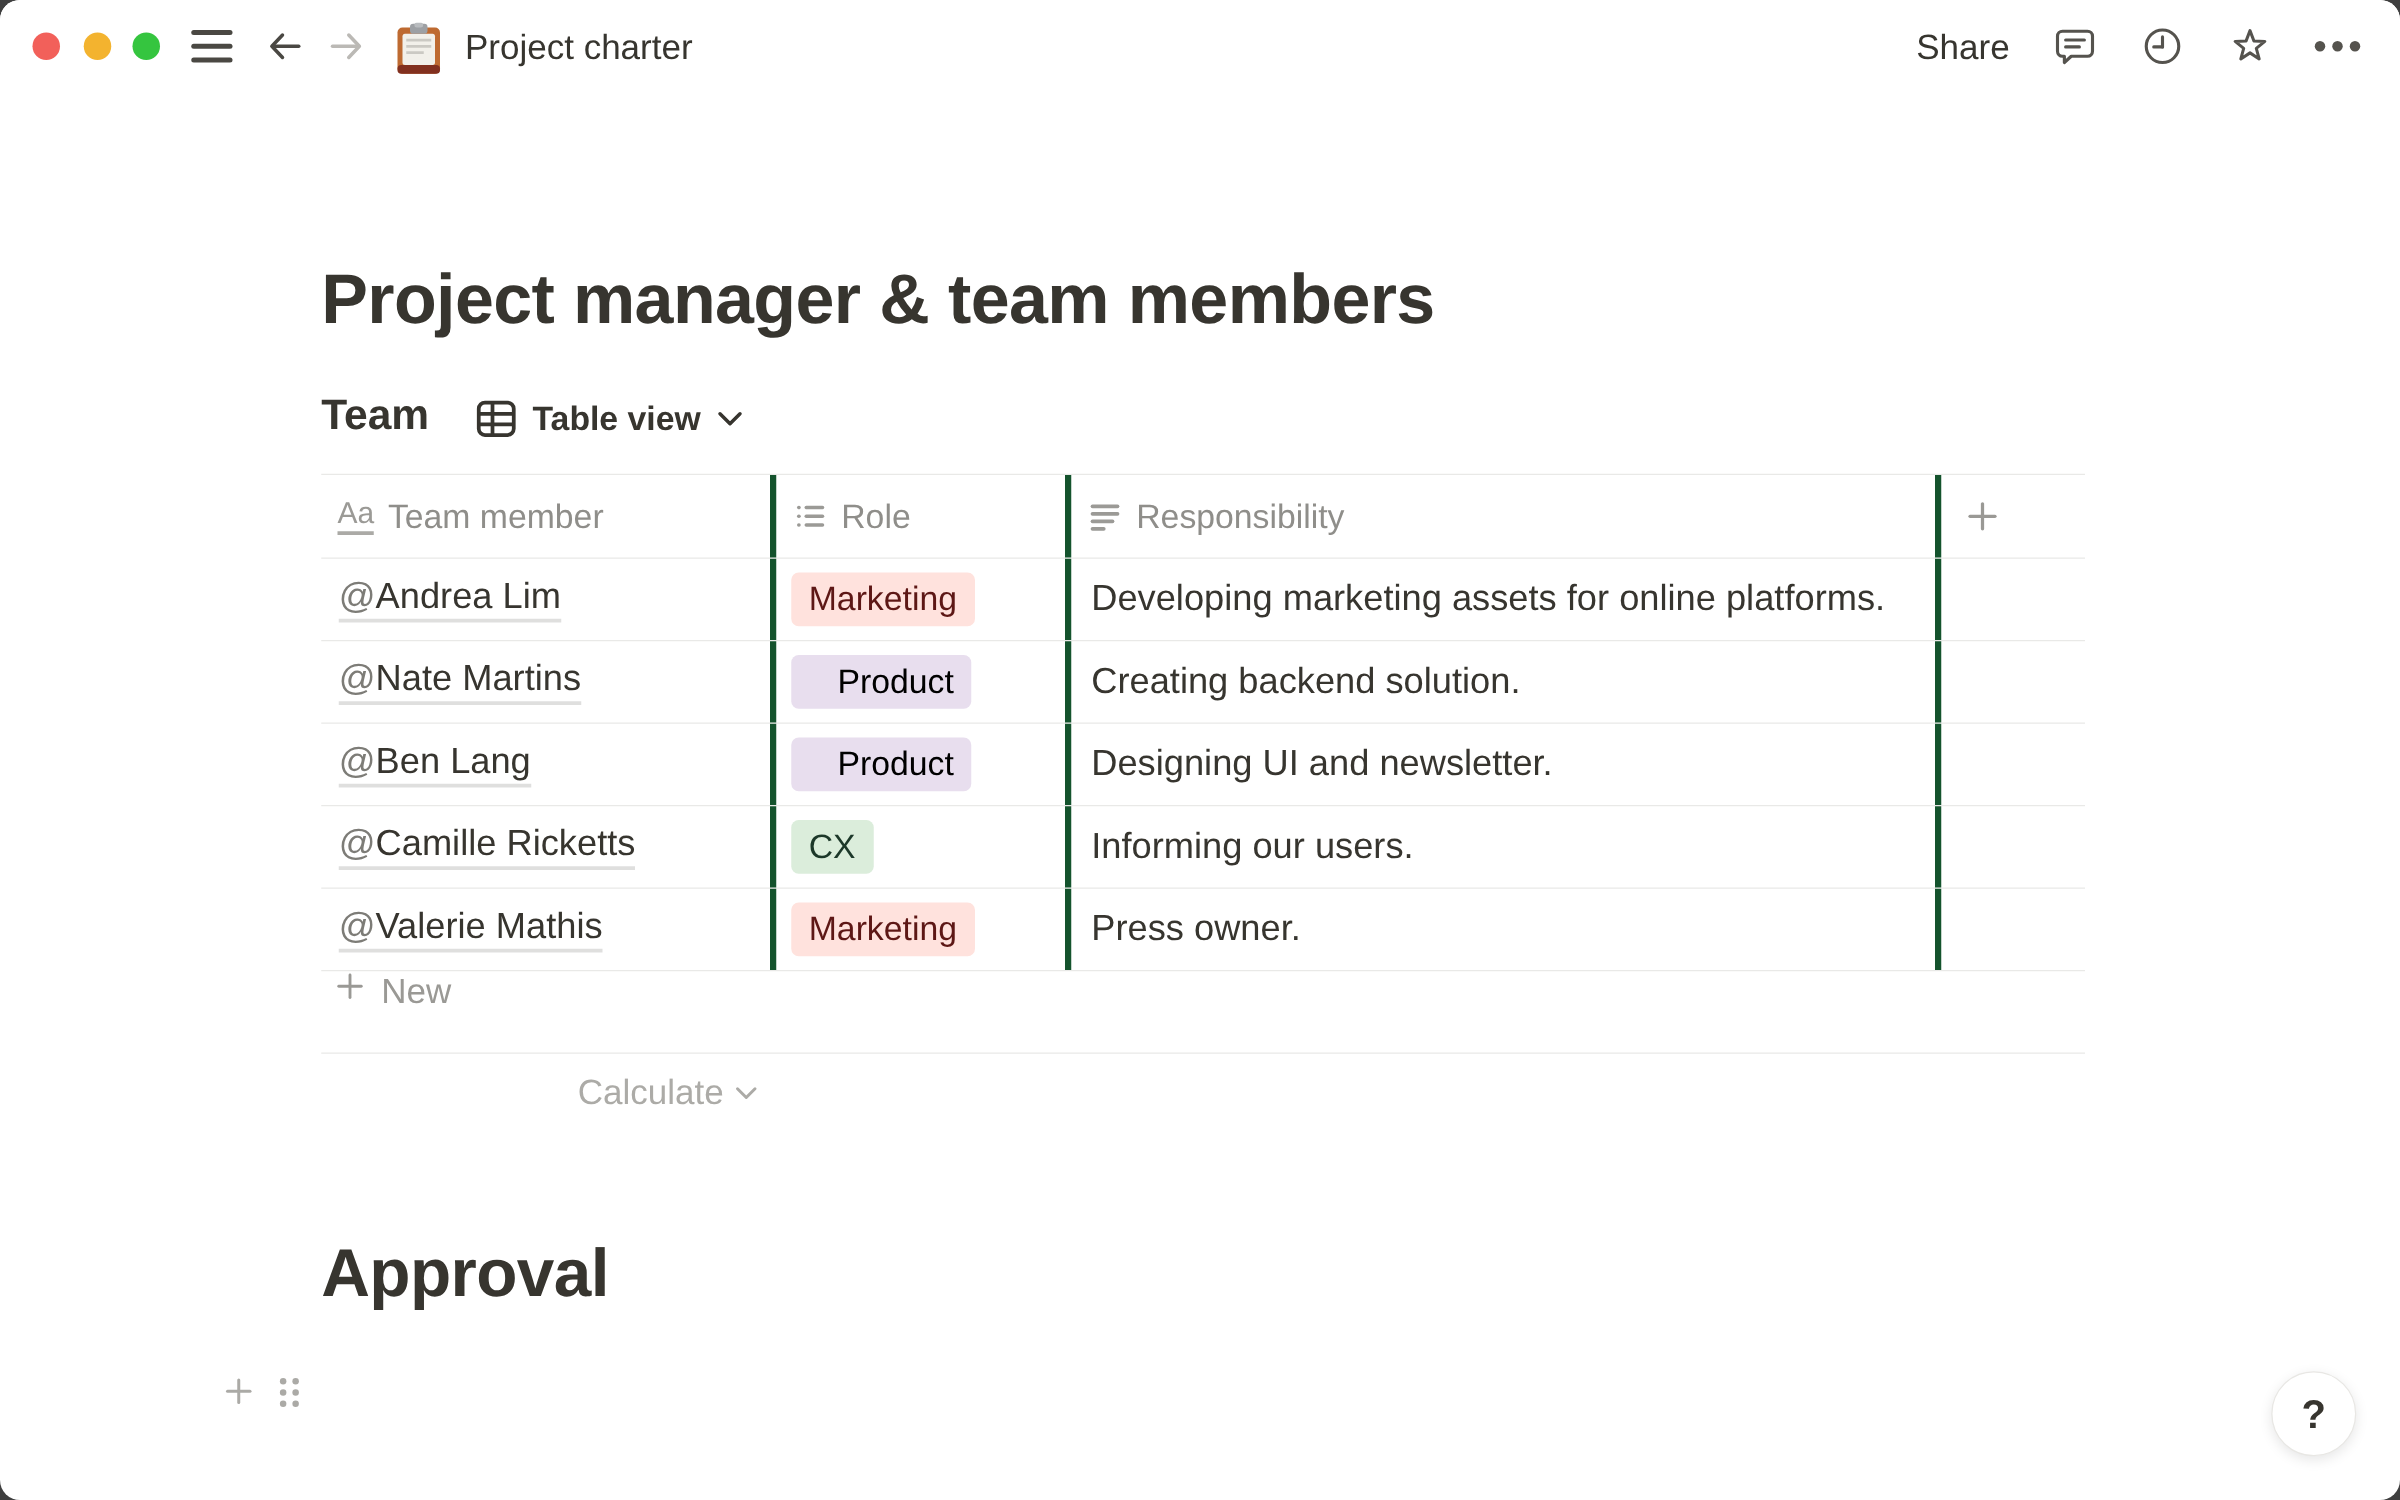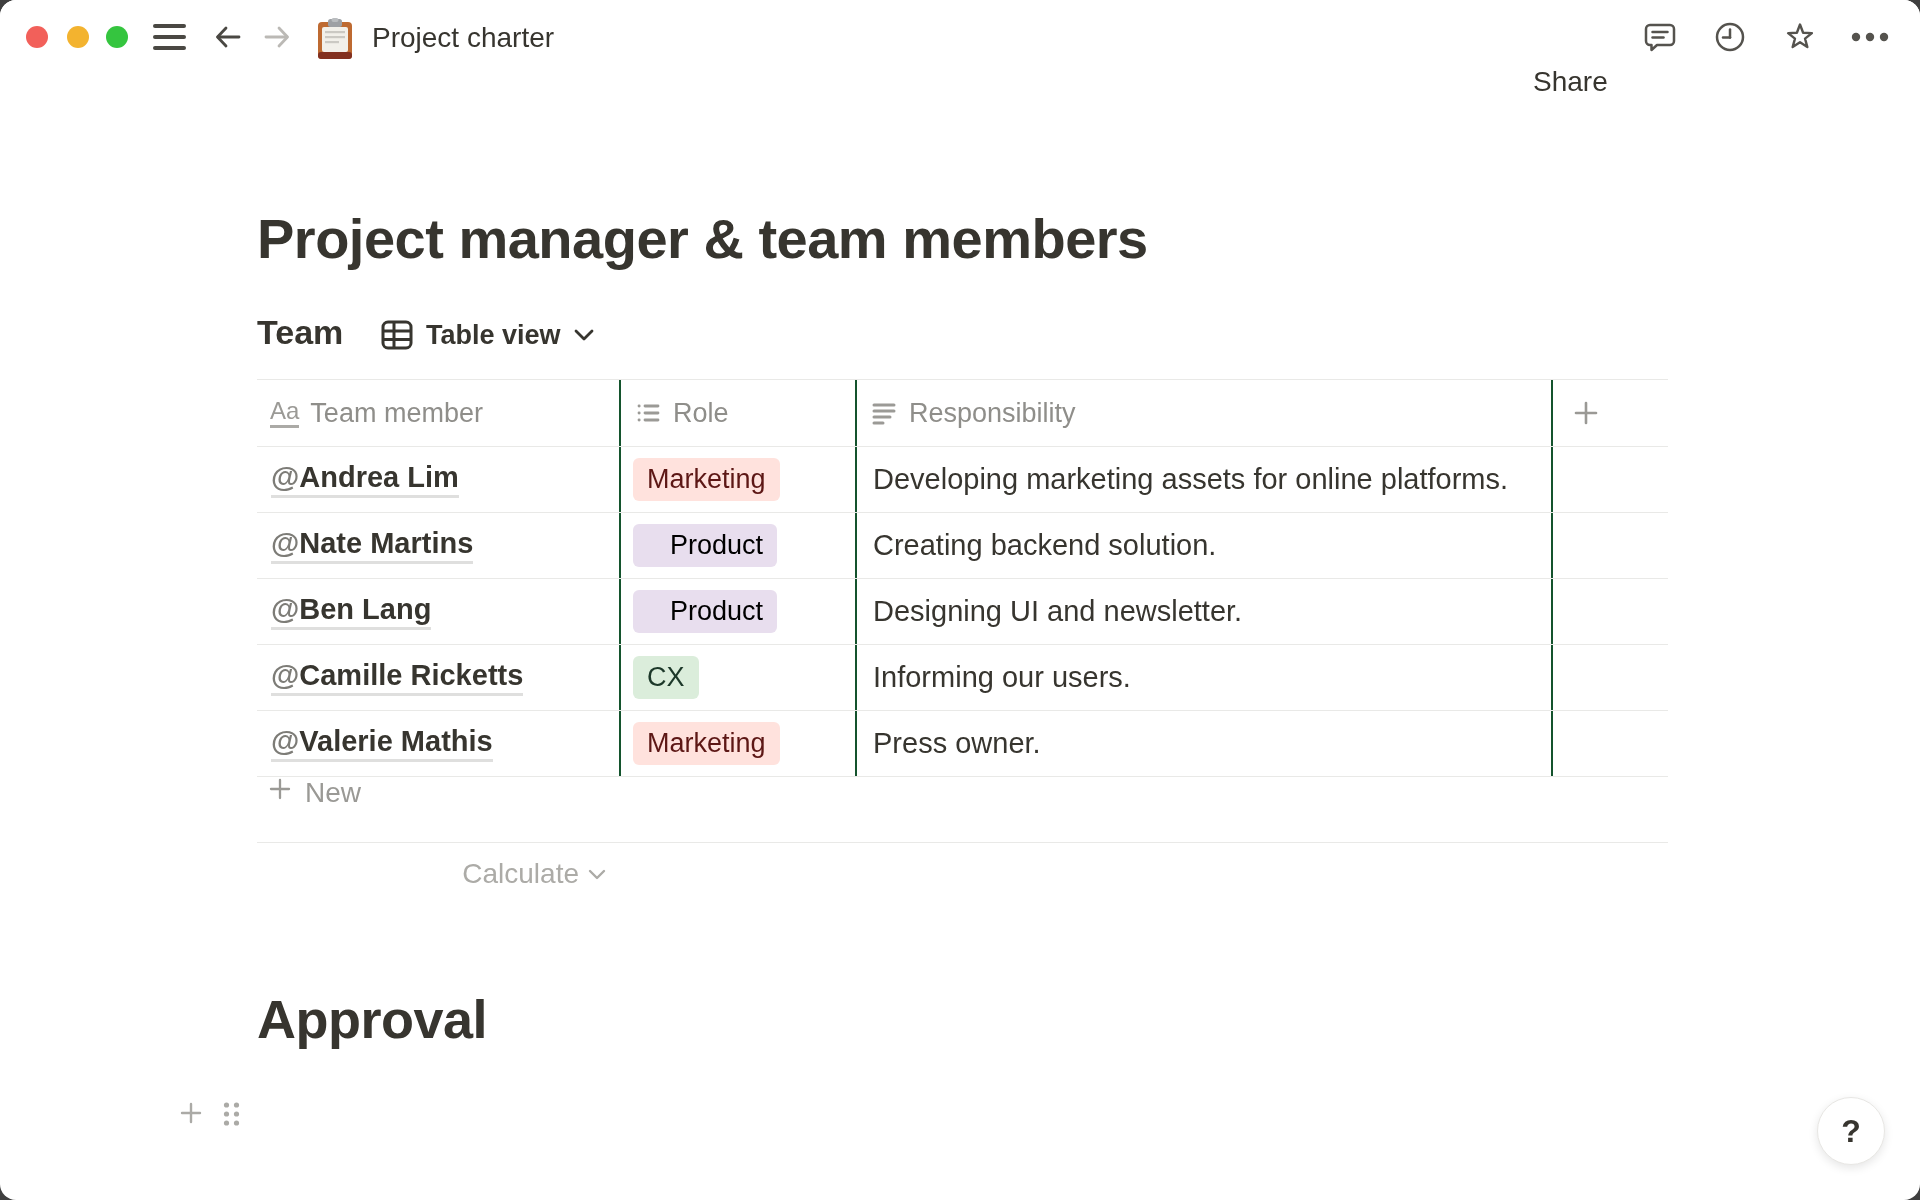--- a/index.html
+++ b/index.html
@@ -13,45 +13,45 @@
   .traffic { position:absolute; top:26px; width:22px; height:22px; border-radius:50%; }
   .t-red    { left:26px; background:#F2605A; }
   .t-yellow { left:67px; background:#F3B32F; }
   .t-green  { left:106px; background:#35C53F; }
   .hamburger { position:absolute; left:153px; top:24px; width:33px; height:28px; }
   .hamburger span { display:block; height:4px; border-radius:2px; background:#4A4843; margin-bottom:7px; }
   .nav-ic { position:absolute; top:21px; width:32px; height:32px; }
   .back-ic { left:212px; } .fwd-ic { left:261px; }
   .doc-emoji { position:absolute; left:317px; top:18px; width:36px; height:42px; }
   .tb-title { position:absolute; left:372px; top:22px; font-size:28px; color:#37352F; }
-  .share { position:absolute; left:1533px; top:22px; font-size:28px; color:#37352F; cursor:pointer;margin-top:44px; }
+  .share { position:absolute; left:1533px; top:22px; font-size:28px; color:#37352F; cursor:pointer; }
   .tb-icon { position:absolute; top:20px; width:34px; height:34px; cursor:pointer; }
   .ic-comment { left:1643px; } .ic-clock { left:1713px; } .ic-star { left:1783px; }
   .ic-more { left:1851px; top:28px; width:38px; height:18px; }
 
   
   .page-title { position:absolute; left:257px; top:206px; font-size:56px; font-weight:700;
                 letter-spacing:-0.5px; color:#37352F; }
   .team-head { position:absolute; left:257px; top:313px; font-size:34px; font-weight:700; color:#37352F; }
   .view-btn { position:absolute; left:380px; top:318px; display:flex; align-items:center; gap:12px; cursor:pointer; }
   .view-btn .lbl { font-size:27px; font-weight:600; color:#37352F; }
 
   
   .table { position:absolute; left:257px; top:379px; width:1411px; border-top:1px solid #E9E9E7; }
   .t-row { display:flex; border-bottom:1px solid #E9E9E7; align-items:stretch; }
   .c1 { width:364px; } .c2 { width:236px; } .c3 { width:696px; } .c4 { flex:1; }
-  .bordered > .c1, .bordered > .c2, .bordered > .c3 { border-right:2px solid #14532d; }
+  .bordered > .c1, .bordered > .c2, .bordered > .c3 { border-right:5px solid #14532d; }
   .h-row { height:67px; }
   .d-row { height:66px; }
   .cell { display:flex; align-items:center; }
   .h-cell { gap:11px; padding-left:13px; color:#8F8E8A; font-size:27px; cursor:pointer; }
   .aa-ic { font-size:24px; font-weight:500; color:#9B9A96; border-bottom:3px solid #ABAAA6;
            line-height:1; padding-bottom:2px; }
   .m-cell { padding-left:14px; font-size:29px; cursor:pointer; }
-  .mention { font-weight:700; color:#37352F; border-bottom:3px solid rgba(55,53,47,0.16); padding-bottom:1px; }
+  .mention { font-weight:400; color:#37352F; border-bottom:3px solid rgba(55,53,47,0.16); padding-bottom:1px; }
   .mention .at { color:#7D7C77; }
   .r-cell { padding-left:12px; cursor:pointer; }
   .tag { display:inline-block; font-size:27px; padding:5px 14px; border-radius:6px; line-height:1.2; }
   .tag-red    { background:#FFE2DD; color:#5D1715; }
   .tag-purple { background:#E8DEEE; color:#000000;padding-left:37px; }
   .tag-green  { background:#DBEDDB; color:#1C3829; }
   .resp-cell { padding-left:16px; font-size:29px; color:#37352F; cursor:pointer; }
   .addcol-cell { padding-left:18px; cursor:pointer; }
   .new-row { height:66px; display:flex; gap:13px; padding-left:11px;
              border-bottom:1px solid #E9E9E7; color:#9A9995; font-size:28px; cursor:pointer; }

